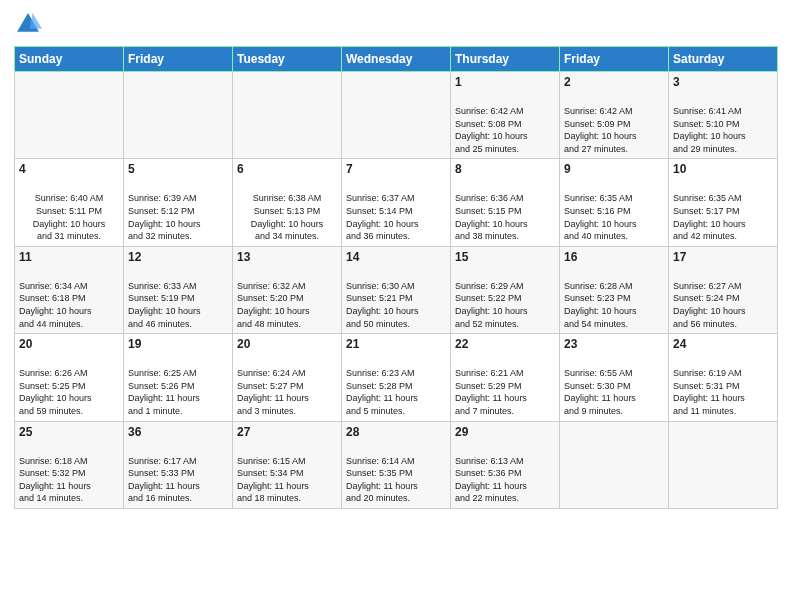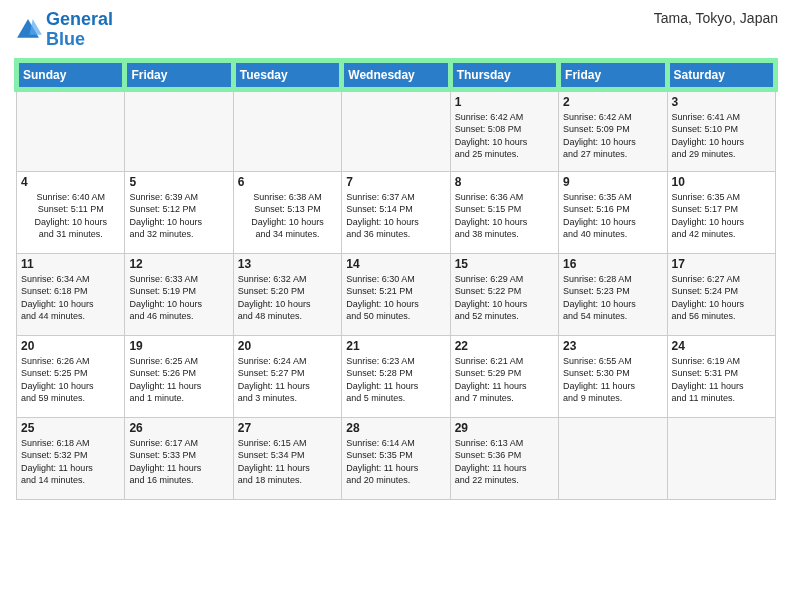--- a/index.html
+++ b/index.html
@@ -57,21 +57,21 @@
       table-layout: fixed;
     }
     thead tr {
       background-color: #2a7dc9;
     }
     thead th {
       color: #fff;
       font-size: 12px;
       font-weight: bold;
       padding: 5px 4px;
-      border: 5px solid #86efac;
+      border: 1px solid #86efac;
       text-align: left;
     }
     tbody tr {
       height: 82px;
     }
     tbody td {
       border: 1px solid #ccc;
       vertical-align: top;
       padding: 3px 4px;
       font-size: 9.5px;
@@ -81,45 +81,41 @@
     .day-num {
       font-size: 12px;
       font-weight: bold;
       margin-bottom: 2px;
       display: block;
     }
     .day-info {
       font-size: 9px;
       line-height: 1.4;
       color: #222;
+      margin-top: 16px;
     }
     tbody tr:nth-child(odd) td {
       background: #f7f7f7;
     }
     tbody tr:nth-child(even) td {
       background: #ffffff;
     }
   </style>
 </head>
 <body>
 
 <div class="container">
   <div class="header">
     <div class="logo">
       <svg class="logo-icon" viewBox="0 0 36 36">
         <polygon points="18,4 32,28 4,28" fill="#2a7dc9"></polygon>
         <polygon points="24,4 36,24 20,24" fill="#5aaaf0" opacity="0.7"></polygon>
       </svg>
-      <div class="logo-text">
-        <div><span>General</span></div>
-        <div><span style="color:#2a7dc9;">Blue</span></div>
-      </div>
     </div>
     <div class="title-block">
-      <h2>Tama, Tokyo, Japan</h2>
     </div>
   </div>
 
   <table>
     <thead>
       <tr>
       <th>Sunday</th>
           <th>Friday</th>
           <th>Tuesday</th>
           <th>Wednesday</th>
@@ -311,21 +307,21 @@
         </tr>
         <tr>
           <td>
             <span class="day-num">25</span>
             <div class="day-info" style="white-space: pre-line;">Sunrise: 6:18 AM
 Sunset: 5:32 PM
 Daylight: 11 hours
 and 14 minutes.</div>
           </td>
           <td>
-            <span class="day-num">26</span>
+            <span class="day-num">36</span>
             <div class="day-info" style="white-space: pre-line;">Sunrise: 6:17 AM
 Sunset: 5:33 PM
 Daylight: 11 hours
 and 16 minutes.</div>
           </td>
           <td>
             <span class="day-num">27</span>
             <div class="day-info" style="white-space: pre-line;">Sunrise: 6:15 AM
 Sunset: 5:34 PM
 Daylight: 11 hours

